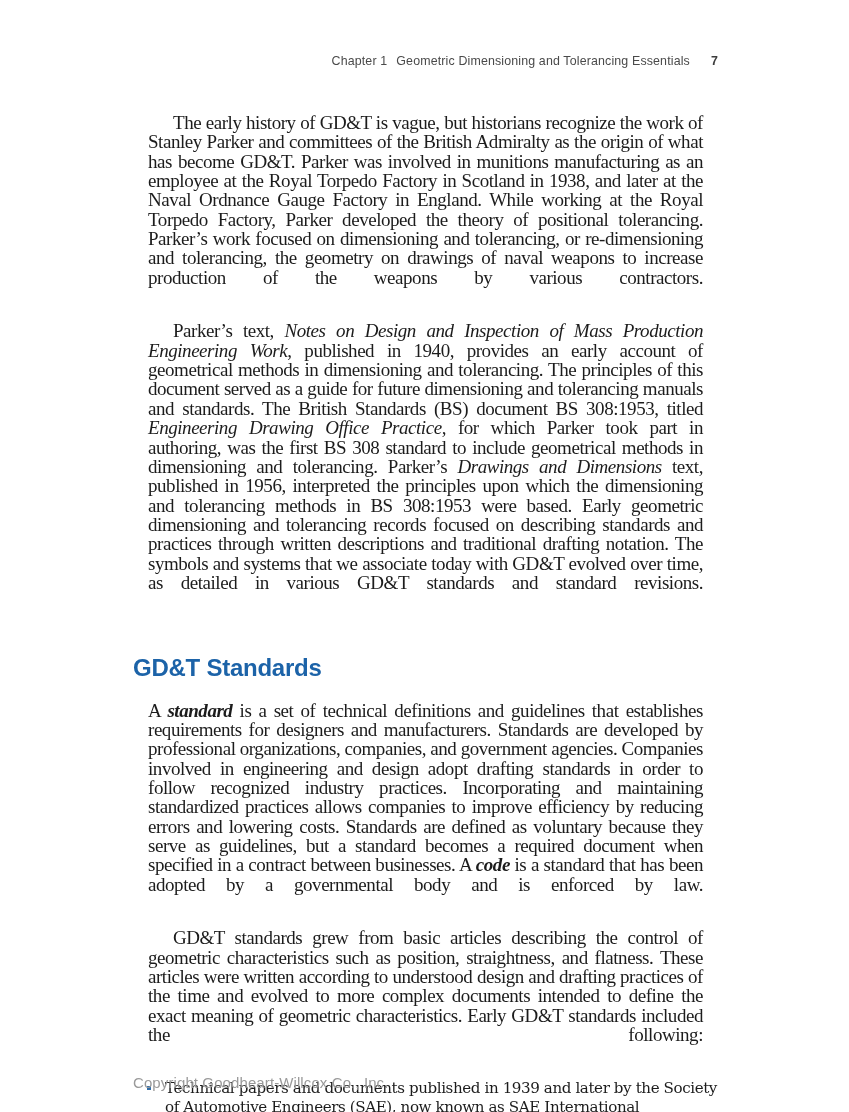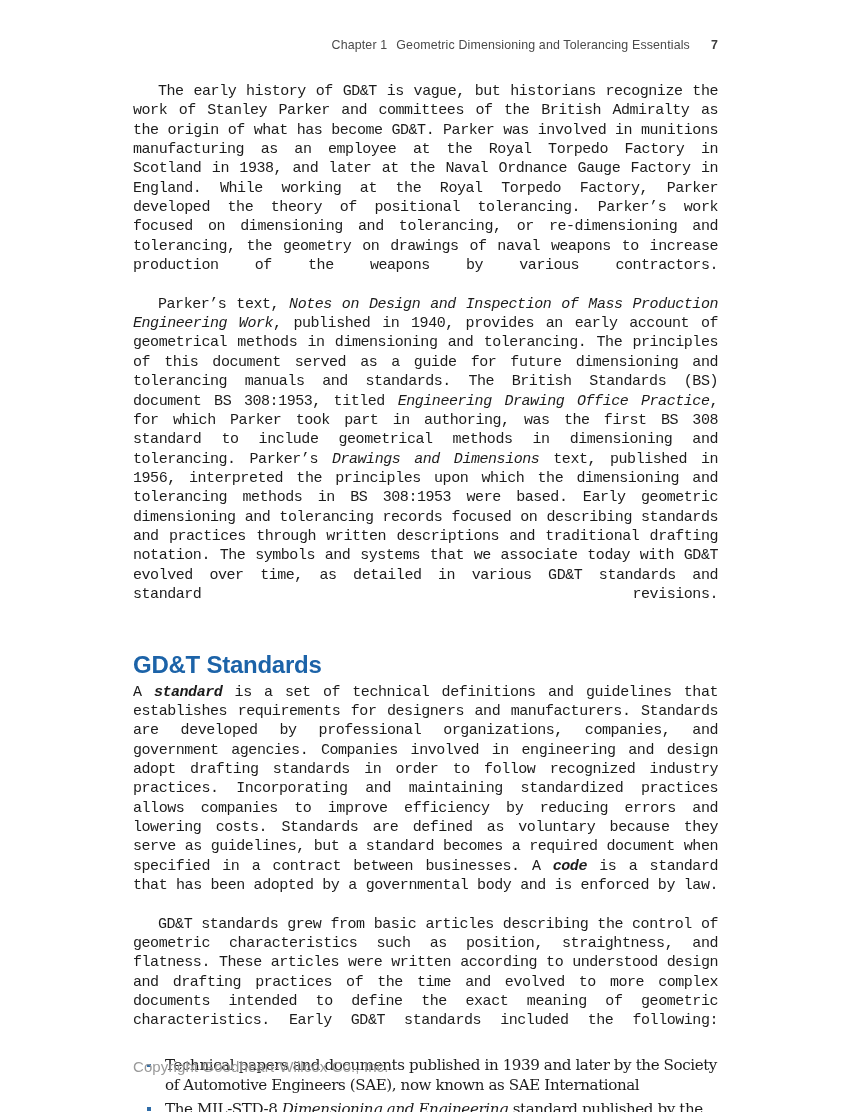--- a/index.html
+++ b/index.html
@@ -10,21 +10,21 @@
   body {
     width: 849px;
     height: 1112px;
     position: relative;
     font-family: "DejaVu Serif", "Liberation Serif", serif;
     color: #1a1a1a;
     overflow: hidden;
   }
   .page {
     position: absolute;
-    left: 0; top: 0;
+    left: 0; top: 16px;
     width: 849px;
     height: 840px;
     background: #ffffff;
   }
 
   
   .runhead {
     position: absolute;
     left: 132px;
     top: 38px;
@@ -48,28 +48,28 @@
 
   
   .col {
     position: absolute;
     left: 133px;
     top: 82px;
     width: 585px;
   }
 
   p.body {
-    margin: 0;
-    font-size: 15px;
+    margin: 15px;
+    font-size: 19px;
     line-height: 19.35px;
     text-align: justify;
     text-justify: inter-word;
     hyphens: manual;
     color: #1c1c1c;
-    font-family: Liberation Mono, monospace;
+    font-family: Liberation Serif, serif;
     letter-spacing: -0.45px;
     word-spacing: -0.2px;
   }
   p.body.indent { text-indent: 25px; }
 
   
   p.body::after {
     content: "";
     display: inline-block;
     width: 100%;

